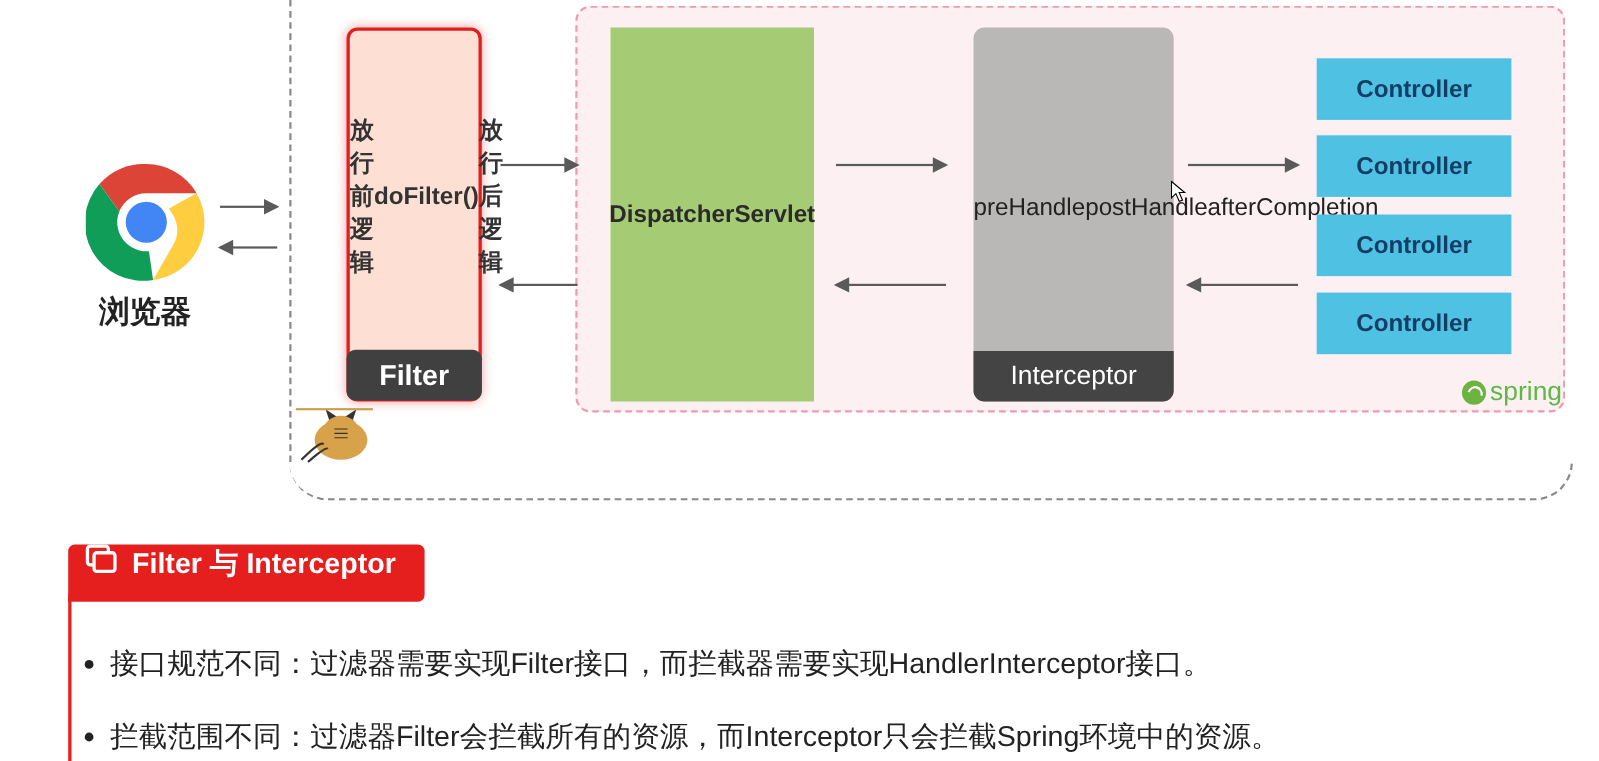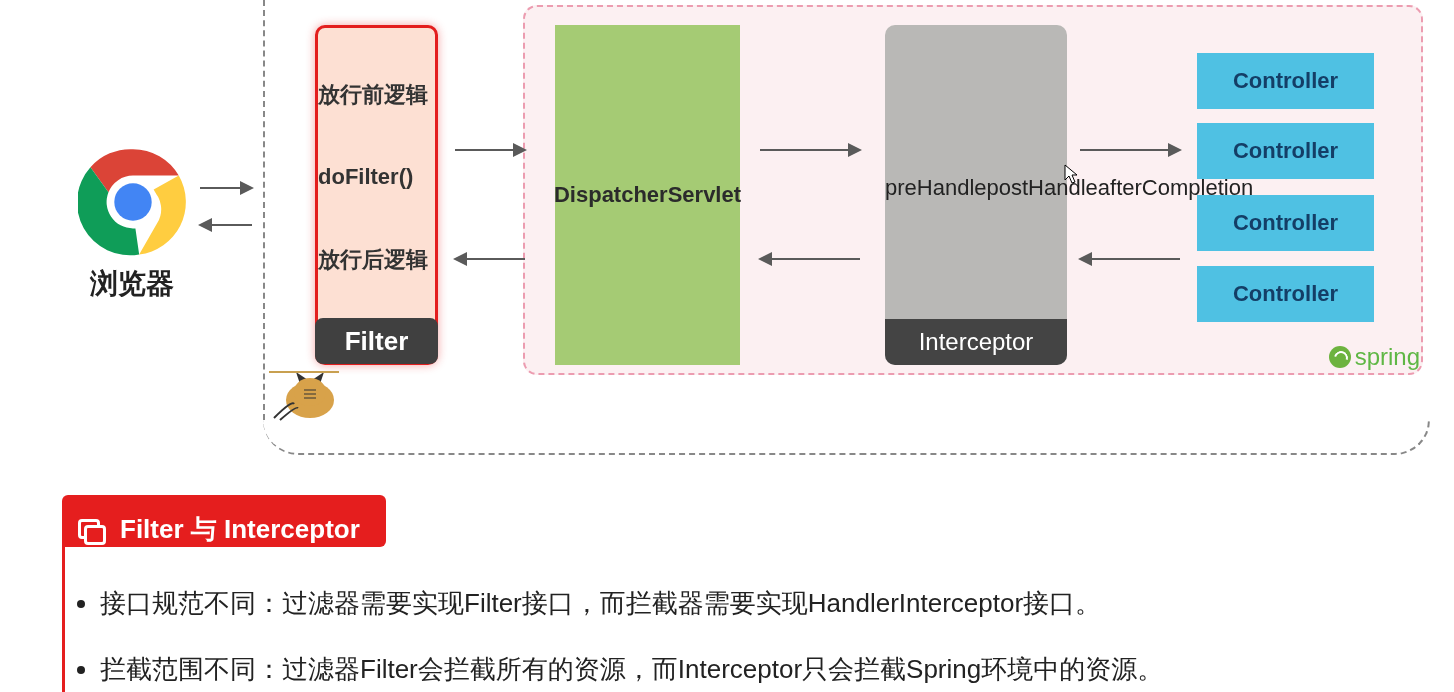--- a/index.html
+++ b/index.html
@@ -12,21 +12,21 @@
 .bottom-curve-l{position:absolute;left:263px;top:420px;width:600px;height:35px;border-bottom:2px dashed #888;border-bottom-left-radius:80px}
 .bottom-curve-r{position:absolute;left:860px;top:420px;width:570px;height:35px;border-bottom:2px dashed #888;border-bottom-right-radius:80px;border-right:2px dashed #888}
 .spring-box{position:absolute;left:523px;top:5px;width:900px;height:370px;border:2px dashed #ec9cb0;border-radius:14px;background:#fcf0f2}
 
 
 .chrome{position:absolute;left:78px;top:147px;width:110px;height:110px}
 .browser-label{position:absolute;left:90px;top:265px;font-size:28px;font-weight:700;color:#222}
 
 
 .filter-box{position:absolute;left:315px;top:25px;width:123px;height:340px;background:#fde0d3;border:3px solid #e31e1e;border-radius:10px;box-shadow:0 0 10px rgba(227,30,30,.4)}
-.filter-inner{display:flex;flex-direction:column;align-items:flex-start;justify-content:space-around;height:100%;padding:25px 0 60px 0;font-size:22px;font-weight:700;color:#333}
+.filter-inner{display:flex;flex-direction:row;align-items:center;justify-content:space-around;height:100%;padding:25px 0 60px 0;font-size:22px;font-weight:700;color:#333}
 .filter-label{position:absolute;left:315px;top:318px;width:123px;height:46px;background:#404040;color:#fff;font-size:26px;font-weight:700;border-radius:8px;display:flex;align-items:center;justify-content:center}
 
 
 .dispatcher{position:absolute;left:555px;top:25px;width:185px;height:340px;background:#a5cb74;display:flex;align-items:center;justify-content:center;font-size:22px;font-weight:700;color:#2b2b2b}
 
 
 .interceptor{position:absolute;left:885px;top:25px;width:182px;height:340px;background:#b9b8b6;border-radius:10px}
 .interceptor-inner{display:flex;flex-direction:row;align-items:center;justify-content:space-around;height:100%;padding:55px 0 70px 0;font-size:22px;font-weight:500;color:#222}
 .interceptor-label{position:absolute;left:885px;top:319px;width:182px;height:46px;background:#444;color:#fff;font-size:24px;font-weight:400;border-radius:0 0 10px 10px;display:flex;align-items:center;justify-content:center}
 
@@ -43,21 +43,21 @@
 .tomcat-img{position:absolute;left:266px;top:370px;width:76px;height:52px}
 
 .web-label{position:absolute;left:810px;top:443px;font-size:26px;font-weight:600;color:#444}
 
 
 .arrow{position:absolute;height:2px;background:#5a5a5a}
 .arrow::after{content:"";position:absolute;right:-2px;top:-6px;border-left:14px solid #5a5a5a;border-top:7px solid transparent;border-bottom:7px solid transparent}
 .arrow.left::after{left:-2px;right:auto;border-left:none;border-right:14px solid #5a5a5a}
 
 
-.ribbon{position:absolute;left:62px;top:495px;height:52px;background:#e51e1e;color:#fff;font-size:26px;font-weight:700;display:flex;align-items:flex-end;padding:0 26px 0 16px;border-radius:6px 6px 6px 0}
+.ribbon{position:absolute;left:62px;top:495px;height:52px;background:#e51e1e;color:#fff;font-size:26px;font-weight:700;display:flex;align-items:flex-start;padding:0 26px 0 16px;border-radius:6px 6px 6px 0}
 .ribbon-icon{width:30px;height:28px;margin-right:12px;position:relative}
 .ribbon-icon .r1{position:absolute;left:0;top:0;width:22px;height:20px;border:3px solid #fff;border-radius:4px}
 .ribbon-icon .r2{position:absolute;left:6px;top:6px;width:22px;height:20px;border:3px solid #fff;border-radius:4px;background:#e51e1e}
 .left-border{position:absolute;left:62px;top:540px;width:3px;height:152px;background:#e51e1e}
 .bullets{position:absolute;left:100px;top:585px;font-size:26px;color:#222;line-height:1.4}
 .bullets li{margin-bottom:30px;list-style:disc}
 
 
 .cursor{position:absolute;left:1064px;top:164px;font-size:18px;color:#000}
 </style>

